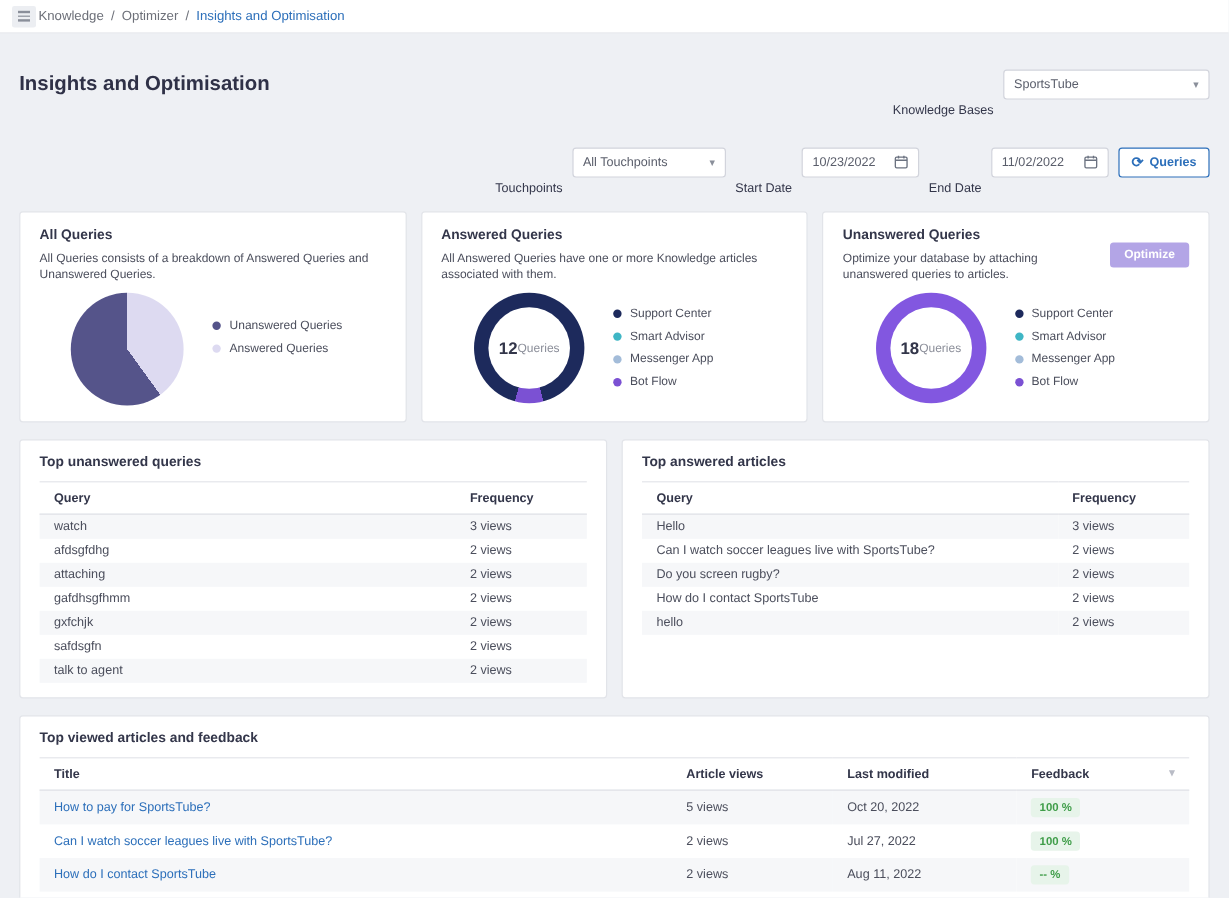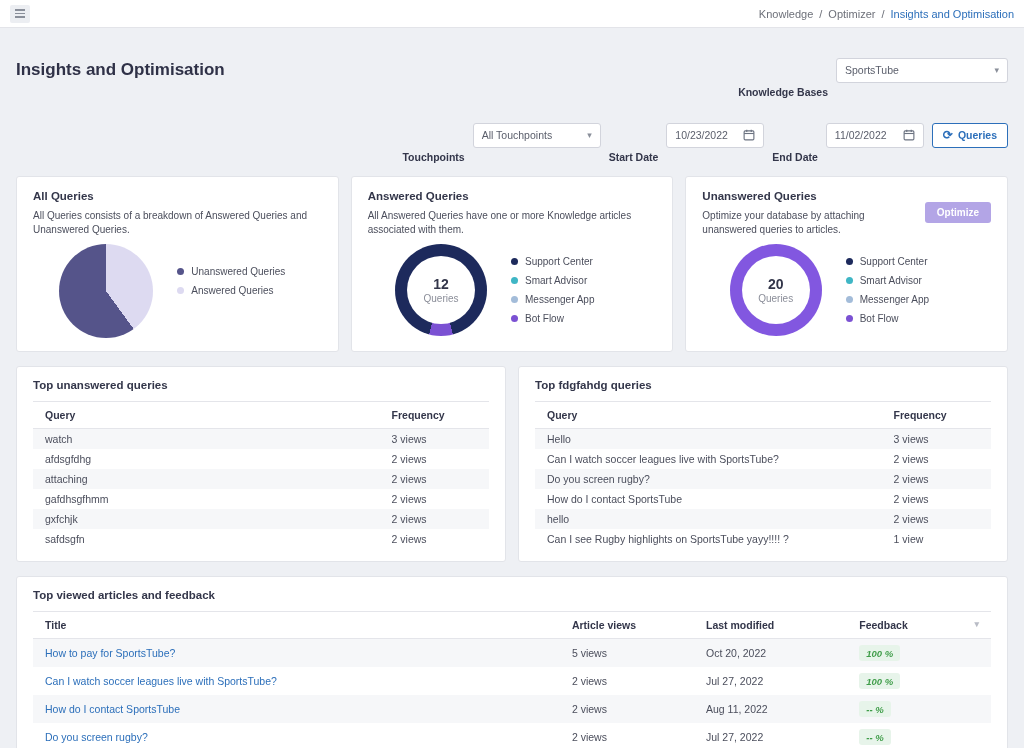--- a/index.html
+++ b/index.html
@@ -1,32 +1,32 @@
 <!DOCTYPE html>
 <html><head>
 <meta charset="utf-8">
 <style>
   * { margin:0; padding:0; box-sizing:border-box; }
   html,body { width:1024px; height:748px; overflow:hidden; background:#eef0f4;
     font-family:"Liberation Sans", sans-serif; color:#3c3f4c; }
 
   
   .topbar { height:28px; background:#fff; border-bottom:1px solid #e3e4e9;
-    display:flex; align-items:center; padding:0 10px; gap:17px;justify-content:space-between; }
+    display:flex; align-items:center; padding:0 10px; gap:2px; }
   .menu-btn { width:20px; height:18px; background:#eceef2; border-radius:2px;
     display:flex; flex-direction:column; justify-content:center; align-items:center; gap:2px; cursor:pointer; }
   .menu-btn i { display:block; width:10px; height:1.5px; background:#8a8f9a; }
   .breadcrumb { font-size:11px; color:#6d7079; display:flex; gap:6px; align-items:center; }
   .breadcrumb .crumb { cursor:pointer; }
   .breadcrumb .active { color:#2c6fba; }
 
   .content { padding:8px 16px 0 16px; }
   .header-row { display:flex; justify-content:space-between; align-items:center; margin-top:6px; }
   h1 { font-size:17px; color:#2f3147; font-weight:700; }
-  .ctl-label { font-size:10.5px; font-weight:700; color:#33364a; white-space:nowrap;margin-top:44px; }
+  .ctl-label { font-size:10.5px; font-weight:400; color:#33364a; white-space:nowrap;margin-top:44px; }
   .kb-group { display:flex; align-items:center; gap:8px; }
 
   .select, .date-input { height:25px; background:#fff; border:1px solid #d2d4dc; border-radius:3px;
     display:flex; align-items:center; justify-content:space-between; padding:0 8px;
     font-size:10.5px; color:#5a5e6b; cursor:pointer; }
   .select { min-width:128px; }
   .kb-select { min-width:172px; }
   .date-input { width:98px; }
   .chev { color:#8a8f9a; font-size:9px; margin-left:6px; }
 
@@ -46,21 +46,21 @@
   .desc { font-size:10px; color:#4b4e5c; margin-top:7px; line-height:1.35; }
   .desc-row { display:flex; justify-content:space-between; align-items:flex-start; gap:10px; }
   .desc-narrow { max-width:208px; }
   .optimize-btn { background:#b3a5e6; color:#fff; border:none; border-radius:3px; font-size:10px;
     font-weight:600; padding:5px 12px; cursor:pointer; font-family:inherit; flex:none; }
 
   .chart-row { display:flex; align-items:center; justify-content:center; gap:24px; margin-top:8px; }
   .pie { width:94px; height:94px; border-radius:50%; flex:none; }
   .donut { width:92px; height:92px; border-radius:50%; position:relative; flex:none; }
   .hole { position:absolute; inset:12px; background:#fff; border-radius:50%;
-    display:flex; flex-direction:column; align-items:center; justify-content:center; }
+    display:flex; flex-direction:row; align-items:center; justify-content:center; }
   .hole b { font-size:14px; color:#33364a; }
   .hole span { font-size:10px; color:#8b8e99; margin-top:1px; }
   .legend { list-style:none; display:flex; flex-direction:column; gap:8px; min-width:118px; }
   .legend-top { align-self:flex-start; margin-top:22px; }
   .legend-item { display:flex; align-items:center; gap:7px; }
   .dot { width:7px; height:7px; border-radius:50%; flex:none; }
   .legend-label { font-size:10px; color:#4b4e5c; }
 
   
   .tables-row { display:flex; gap:12px; margin-top:14px; align-items:stretch; }
@@ -73,21 +73,21 @@
   tbody tr:nth-child(odd) { background:#f6f7f9; }
   .q-table th:nth-child(2), .q-table td:nth-child(2) { width:24%; }
   .articles-card { margin-top:14px; }
   .articles-table th:nth-child(1){ width:55%; }
   .articles-table th:nth-child(2){ width:14%; }
   .articles-table th:nth-child(3){ width:16%; }
   .articles-table th:nth-child(4){ width:15%; }
   .articles-table td { padding:6px 12px; }
   a.article-link { color:#2c6fba; text-decoration:none; cursor:pointer; }
   .pill { display:inline-block; background:#e7f4ea; color:#3f9d49; font-size:9.5px; font-weight:700;
-    padding:2.5px 7px; border-radius:3px;font-style:italic; }
+    padding:2.5px 7px; border-radius:3px; }
   .sort { float:right; color:#b9bcc6; font-size:9px; cursor:pointer; }
 </style>
 </head>
 <body>
 
 <header class="topbar">
   <span class="menu-btn">
       <i></i>
       <i></i>
       <i></i>
@@ -199,21 +199,21 @@
 
     <section class="card stat-card">
       <h2>Unanswered Queries</h2>
       <div class="desc-row">
         <p class="desc desc-narrow">Optimize your database by attaching unanswered queries to articles.</p>
         <button class="optimize-btn">Optimize</button>
       </div>
       <div class="chart-row">
         <div class="donut" style="background: conic-gradient(rgb(130, 87, 224) 0deg, rgb(130, 87, 224) 360deg);">
           <div class="hole">
-            <b>20</b>
+            <b>18</b>
             <span>Queries</span>
           </div>
         </div>
         <ul class="legend">
             <li class="legend-item">
               <span class="dot" style="background: rgb(29, 42, 92);"></span>
               <span class="legend-label">Support Center</span>
             </li>
             <li class="legend-item">
               <span class="dot" style="background: rgb(63, 182, 197);"></span>
@@ -262,26 +262,30 @@
               <td>2 views</td>
             </tr>
             <tr>
               <td>gxfchjk</td>
               <td>2 views</td>
             </tr>
             <tr>
               <td>safdsgfn</td>
               <td>2 views</td>
             </tr>
+            <tr>
+              <td>talk to agent</td>
+              <td>2 views</td>
+            </tr>
           </tbody>
       </table>
     </section>
 
     <section class="card table-card">
-      <h2>Top fdgfahdg queries</h2>
+      <h2>Top answered articles</h2>
       <table class="q-table">
         <thead>
           <tr>
             <th>Query</th>
             <th>Frequency</th>
           </tr>
         </thead>
         <tbody>
             <tr>
               <td>Hello</td>
@@ -295,24 +299,20 @@
               <td>Do you screen rugby?</td>
               <td>2 views</td>
             </tr>
             <tr>
               <td>How do I contact SportsTube</td>
               <td>2 views</td>
             </tr>
             <tr>
               <td>hello</td>
               <td>2 views</td>
-            </tr>
-            <tr>
-              <td>Can I see Rugby highlights on SportsTube yayy!!!! ?</td>
-              <td>1 view</td>
             </tr>
           </tbody>
       </table>
     </section>
 
   </div>
 
   <section class="card table-card articles-card">
     <h2>Top viewed articles and feedback</h2>
     <table class="articles-table">

